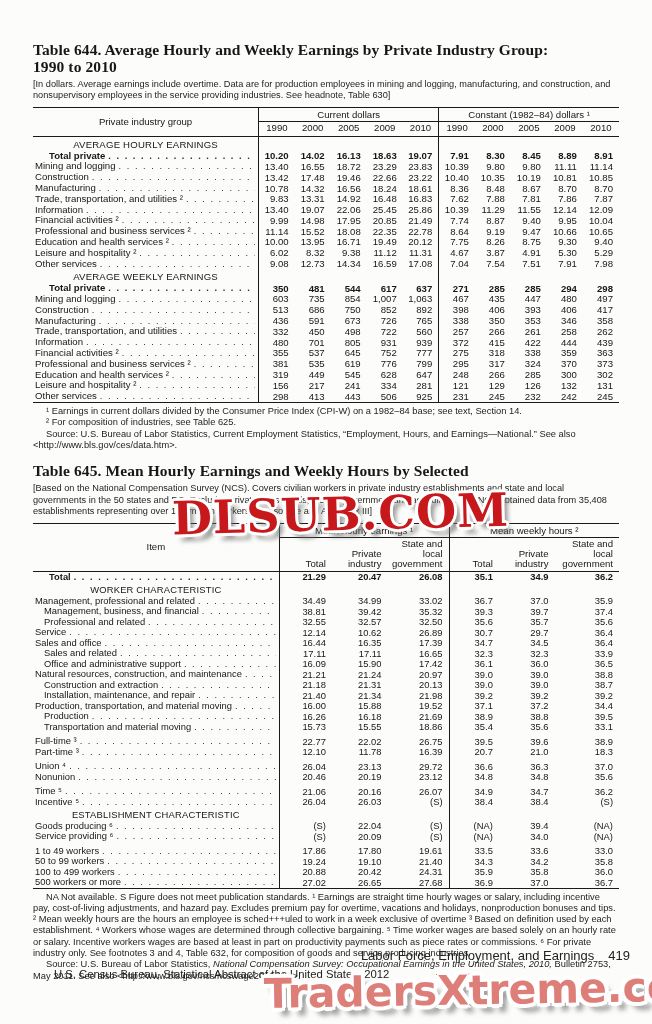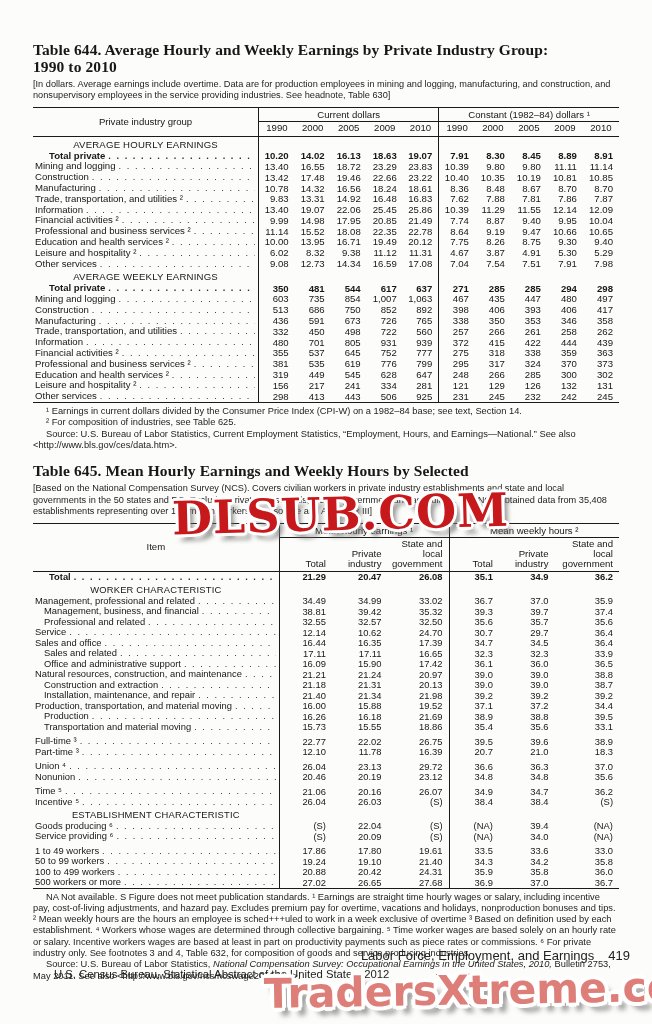--- a/index.html
+++ b/index.html
@@ -646,21 +646,21 @@
         </tr>
         <tr>
           <td class="stub">
             <div class="lab">
               <span class="lbl">Service</span>
               <span class="ldr"></span>
             </div>
           </td>
           <td class="num vl">12.14</td>
           <td class="num">10.62</td>
-          <td class="num">24.70</td>
+          <td class="num">26.89</td>
           <td class="num vl">30.7</td>
           <td class="num">29.7</td>
           <td class="num">36.4</td>
         </tr>
         <tr>
           <td class="stub">
             <div class="lab">
               <span class="lbl">Sales and office</span>
               <span class="ldr"></span>
             </div>

